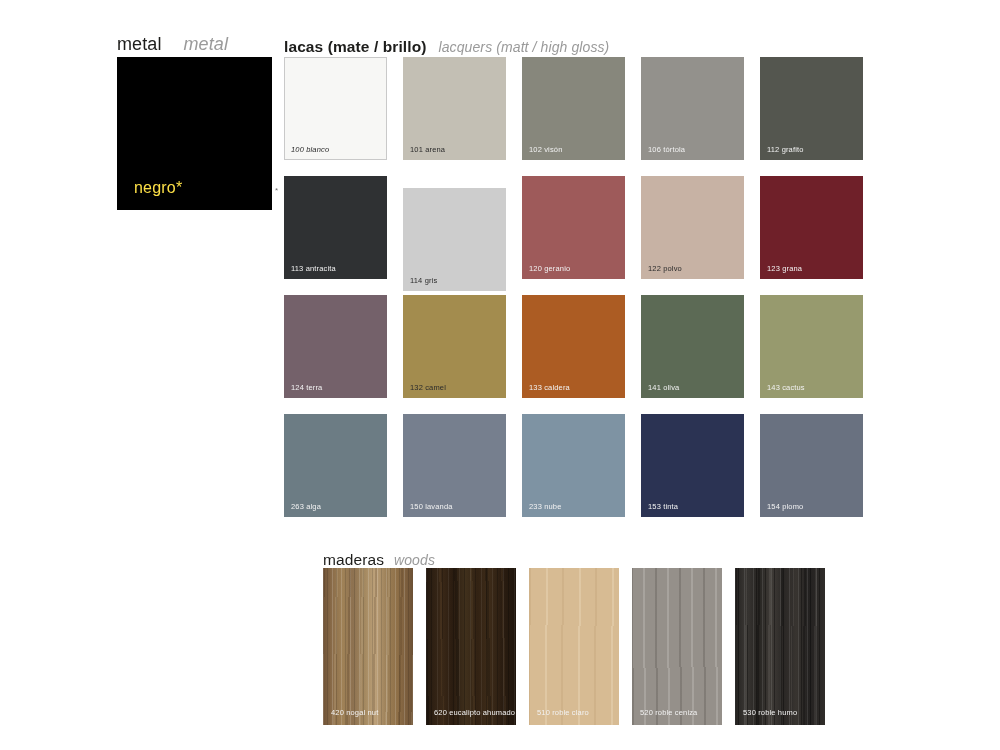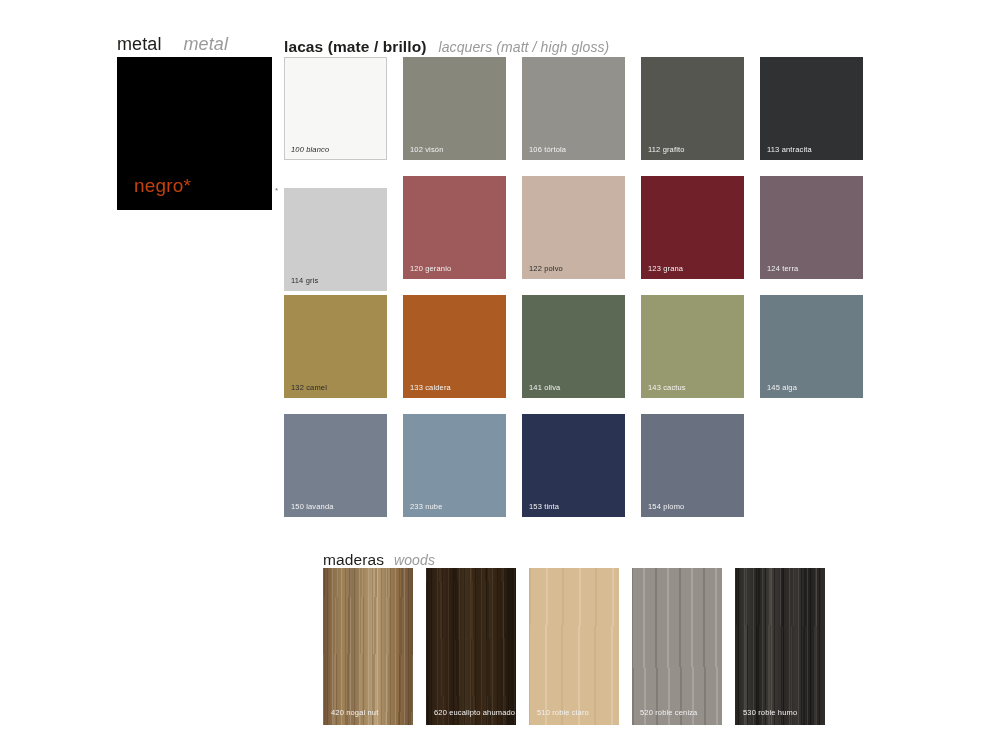--- a/index.html
+++ b/index.html
@@ -63,22 +63,22 @@
     left: 117px;
     top: 57px;
     width: 155px;
     height: 153px;
     background: #000000;
   }
   .metal-label {
     position: absolute;
     left: 17px;
     bottom: 13px;
-    font-size: 19px;
-    color: #c2410c;
+    font-size: 16px;
+    color: #fde047;
     letter-spacing: 0.2px;
     white-space: nowrap;
   }
   #metal-aside {
     position: absolute;
     left: 275px;
     top: 186px;
     font-size: 8px;
     color: #6f6f6f;
   }
@@ -266,20 +266,23 @@
   <div id="metal-aside">*</div>
 
   <div class="section-head" id="lacquer-head">
     <span class="head-es">lacas (mate / brillo)</span><span class="head-en">lacquers (matt / high gloss)</span>
   </div>
 
   <div id="lacquer-grid">
       <div class="swatch bordered" style="background: rgb(247, 247, 245);">
         <span class="swatch-label label-dark">100 blanco</span>
       </div>
+      <div class="swatch" style="background: rgb(195, 191, 180);">
+        <span class="swatch-label label-dark">101 arena</span>
+      </div>
       <div class="swatch" style="background: rgb(135, 135, 124);">
         <span class="swatch-label label-light">102 visón</span>
       </div>
       <div class="swatch" style="background: rgb(147, 145, 140);">
         <span class="swatch-label label-light">106 tórtola</span>
       </div>
       <div class="swatch" style="background: rgb(84, 86, 79);">
         <span class="swatch-label label-light">112 grafito</span>
       </div>
       <div class="swatch" style="background: rgb(47, 49, 51);">
@@ -306,21 +309,21 @@
       <div class="swatch" style="background: rgb(172, 92, 35);">
         <span class="swatch-label label-light">133 caldera</span>
       </div>
       <div class="swatch" style="background: rgb(92, 106, 85);">
         <span class="swatch-label label-light">141 oliva</span>
       </div>
       <div class="swatch" style="background: rgb(151, 154, 110);">
         <span class="swatch-label label-light">143 cactus</span>
       </div>
       <div class="swatch" style="background: rgb(108, 124, 132);">
-        <span class="swatch-label label-light">145 alga</span>
+        <span class="swatch-label label-light">263 alga</span>
       </div>
       <div class="swatch" style="background: rgb(118, 127, 142);">
         <span class="swatch-label label-light">150 lavanda</span>
       </div>
       <div class="swatch" style="background: rgb(126, 147, 163);">
         <span class="swatch-label label-light">233 nube</span>
       </div>
       <div class="swatch" style="background: rgb(43, 51, 83);">
         <span class="swatch-label label-light">153 tinta</span>
       </div>

